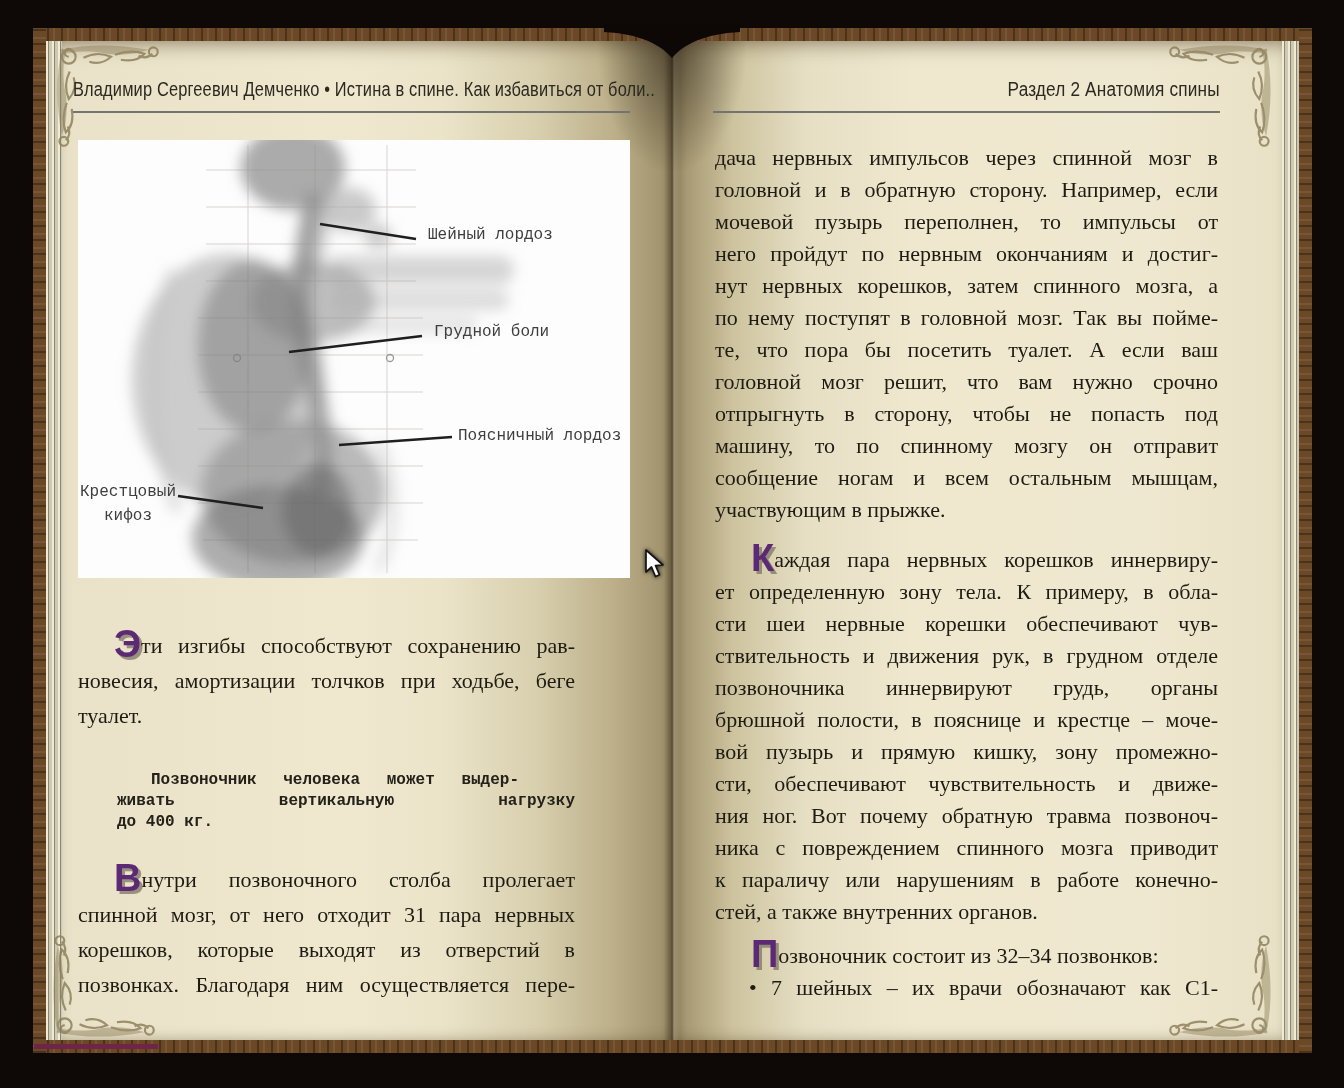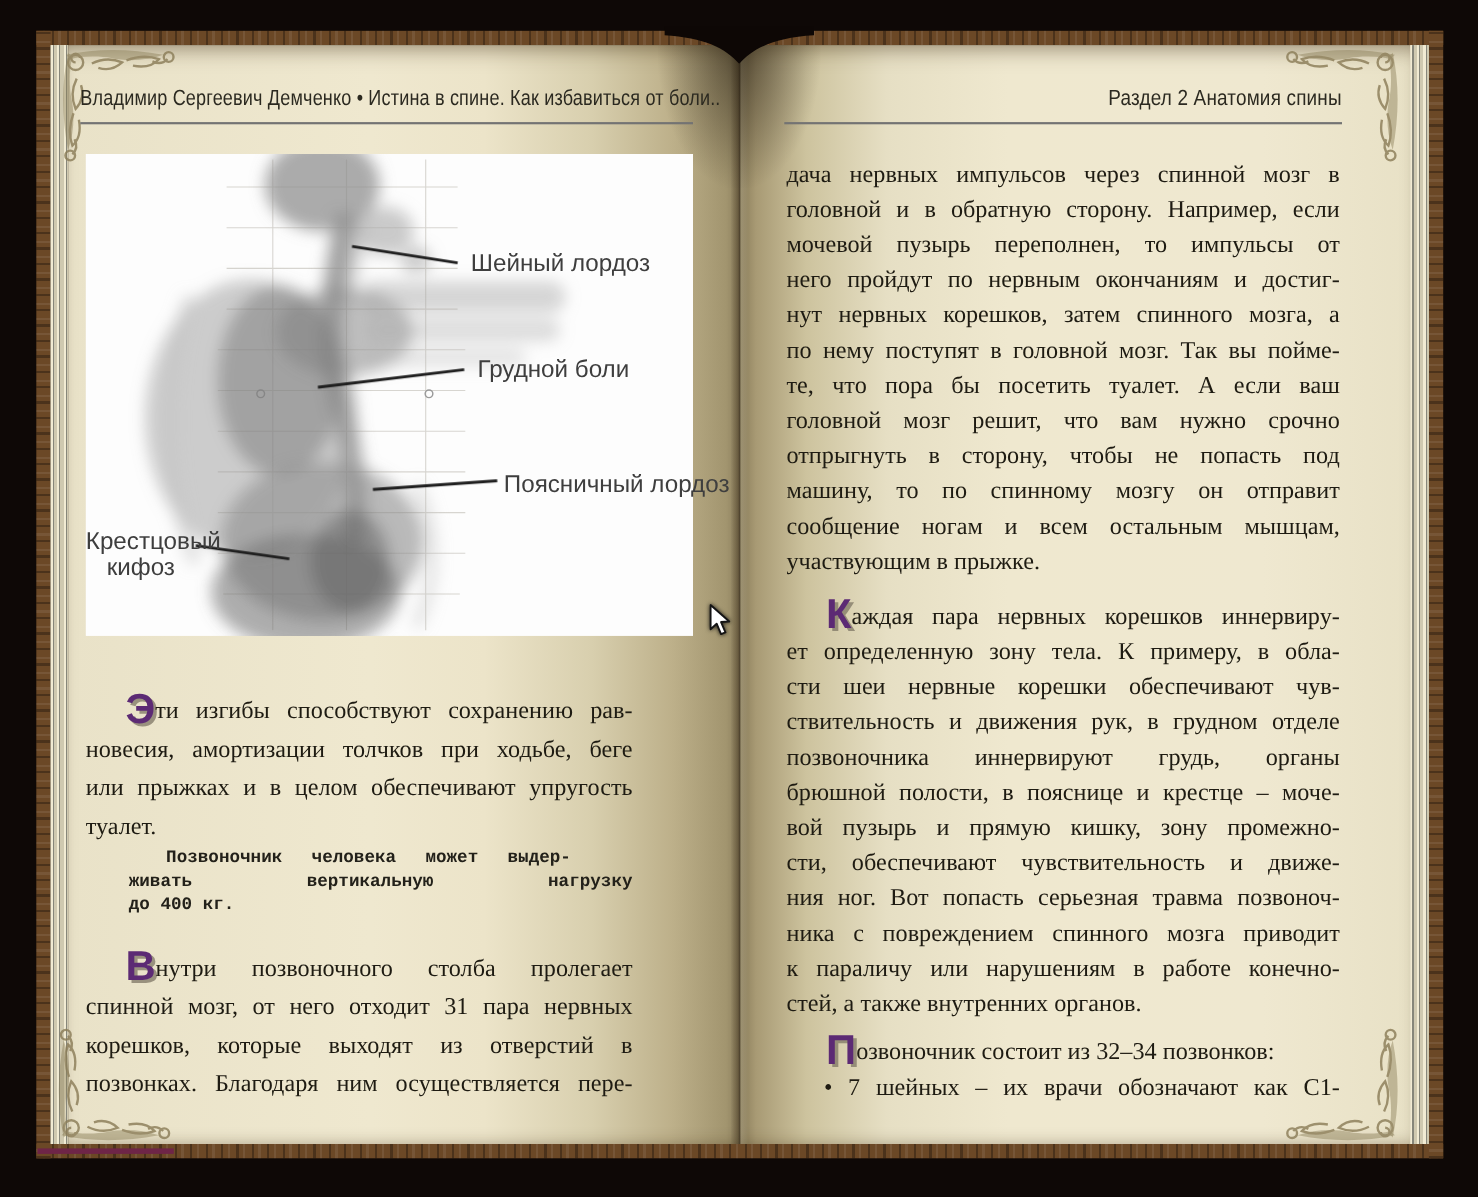--- a/index.html
+++ b/index.html
@@ -47,21 +47,21 @@
   .hdr{height:33px;border-bottom:2px solid #737373;color:#2b2920;
        font-family:"Liberation Sans",sans-serif;white-space:nowrap;}
   .hdr .cond{display:inline-block;font-size:20px;letter-spacing:.2px;transform:scaleX(.82);}
   #hdr-left{left:73px;top:78px;width:557px;}
   #hdr-left .cond{transform-origin:0 50%;}
   #hdr-right{left:713px;top:78px;width:507px;text-align:right;}
   #hdr-right .cond{transform-origin:100% 50%;transform:scaleX(.86);}
 
   
   #figure{left:78px;top:140px;width:552px;height:438px;background:#fdfdfd;}
-  .fig-label{position:absolute;font-family:Liberation Sans, sans-serif;font-size:22px;color:#3e3e3e;white-space:nowrap;}
+  .fig-label{position:absolute;font-family:Liberation Mono, monospace;font-size:16px;color:#3e3e3e;white-space:nowrap;}
   #lbl-sacral{white-space:normal;width:100px;text-align:center;line-height:24px;}
 
   
   .col{color:#1e1b12;font-size:22px;}
   .col-l{line-height:35px;width:497px;}
   .col-r{line-height:32px;width:503px;}
   .jline{text-align:justify;text-align-last:justify;}
   .lastline{text-align-last:left;}
   .leftline{text-align:left;text-align-last:left;}
   .cap-indent{padding-left:36px;}
@@ -199,21 +199,20 @@
     </svg>
     <div class="fig-label" style="left:350px;top:86px">Шейный лордоз</div>
     <div class="fig-label" style="left:356px;top:183px">Грудной боли</div>
     <div class="fig-label" style="left:380px;top:287px">Поясничный лордоз</div>
     <div class="fig-label" id="lbl-sacral" style="left:0px;top:340px">Крестцовый кифоз</div>
   </div>
 
   <div class="abs col col-l" style="left:78px;top:628px">
     <div class="jline cap-indent"><span class="dropcap">Э</span><span>ти изгибы способствуют сохранению рав-</span></div>
     <div class="jline">новесия, амортизации толчков при ходьбе, беге</div>
-    <div class="jline">или прыжках и в целом обеспечивают упругость</div>
     <div class="jline lastline">туалет.</div>
   </div>
 
   <div class="abs" id="note">
     <div class="l1">Позвоночник человека может выдер-</div>
     <div class="l2">живать вертикальную нагрузку</div>
     <div class="l3">до 400 кг.</div>
   </div>
 
   <div class="abs col col-l" style="left:78px;top:862px">
@@ -240,21 +239,21 @@
 
   <div class="abs col col-r" style="left:715px;top:544px">
     <div class="jline cap-indent"><span class="dropcap">К</span><span>аждая пара нервных корешков иннервиру-</span></div>
     <div class="jline">ет определенную зону тела. К примеру, в обла-</div>
     <div class="jline">сти шеи нервные корешки обеспечивают чув-</div>
     <div class="jline">ствительность и движения рук, в грудном отделе</div>
     <div class="jline">позвоночника иннервируют грудь, органы</div>
     <div class="jline">брюшной полости, в пояснице и крестце – моче-</div>
     <div class="jline">вой пузырь и прямую кишку, зону промежно-</div>
     <div class="jline">сти, обеспечивают чувствительность и движе-</div>
-    <div class="jline">ния ног. Вот попасть серьезная травма позвоноч-</div>
+    <div class="jline">ния ног. Вот почему обратную травма позвоноч-</div>
     <div class="jline">ника с повреждением спинного мозга приводит</div>
     <div class="jline">к параличу или нарушениям в работе конечно-</div>
     <div class="jline lastline">стей, а также внутренних органов.</div>
   </div>
 
   <div class="abs col col-r" style="left:715px;top:940px">
     <div class="leftline cap-indent"><span class="dropcap">П</span><span>озвоночник состоит из 32–34 позвонков:</span></div>
     <div class="jline bullet-indent">• 7 шейных – их врачи обозначают как C1-</div>
   </div>
 

